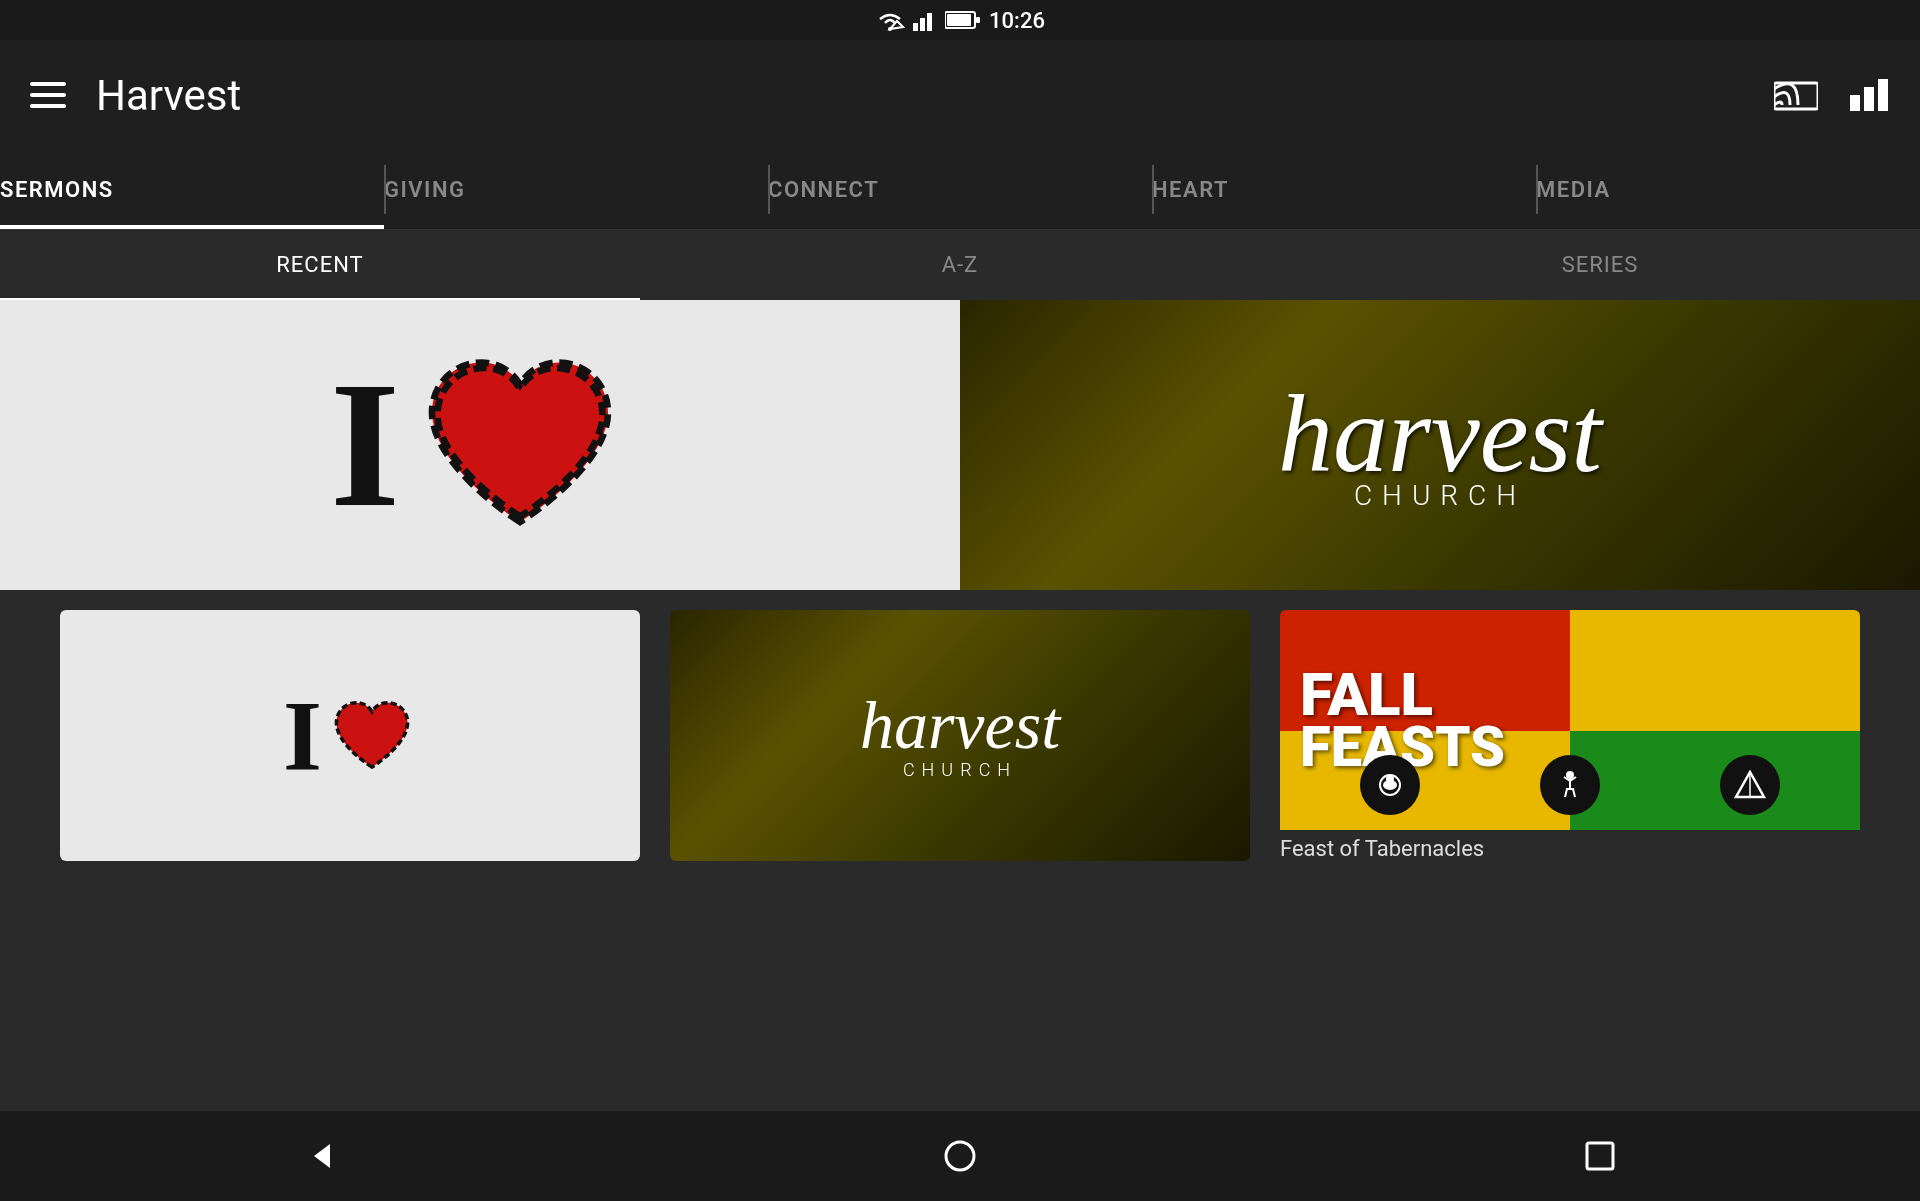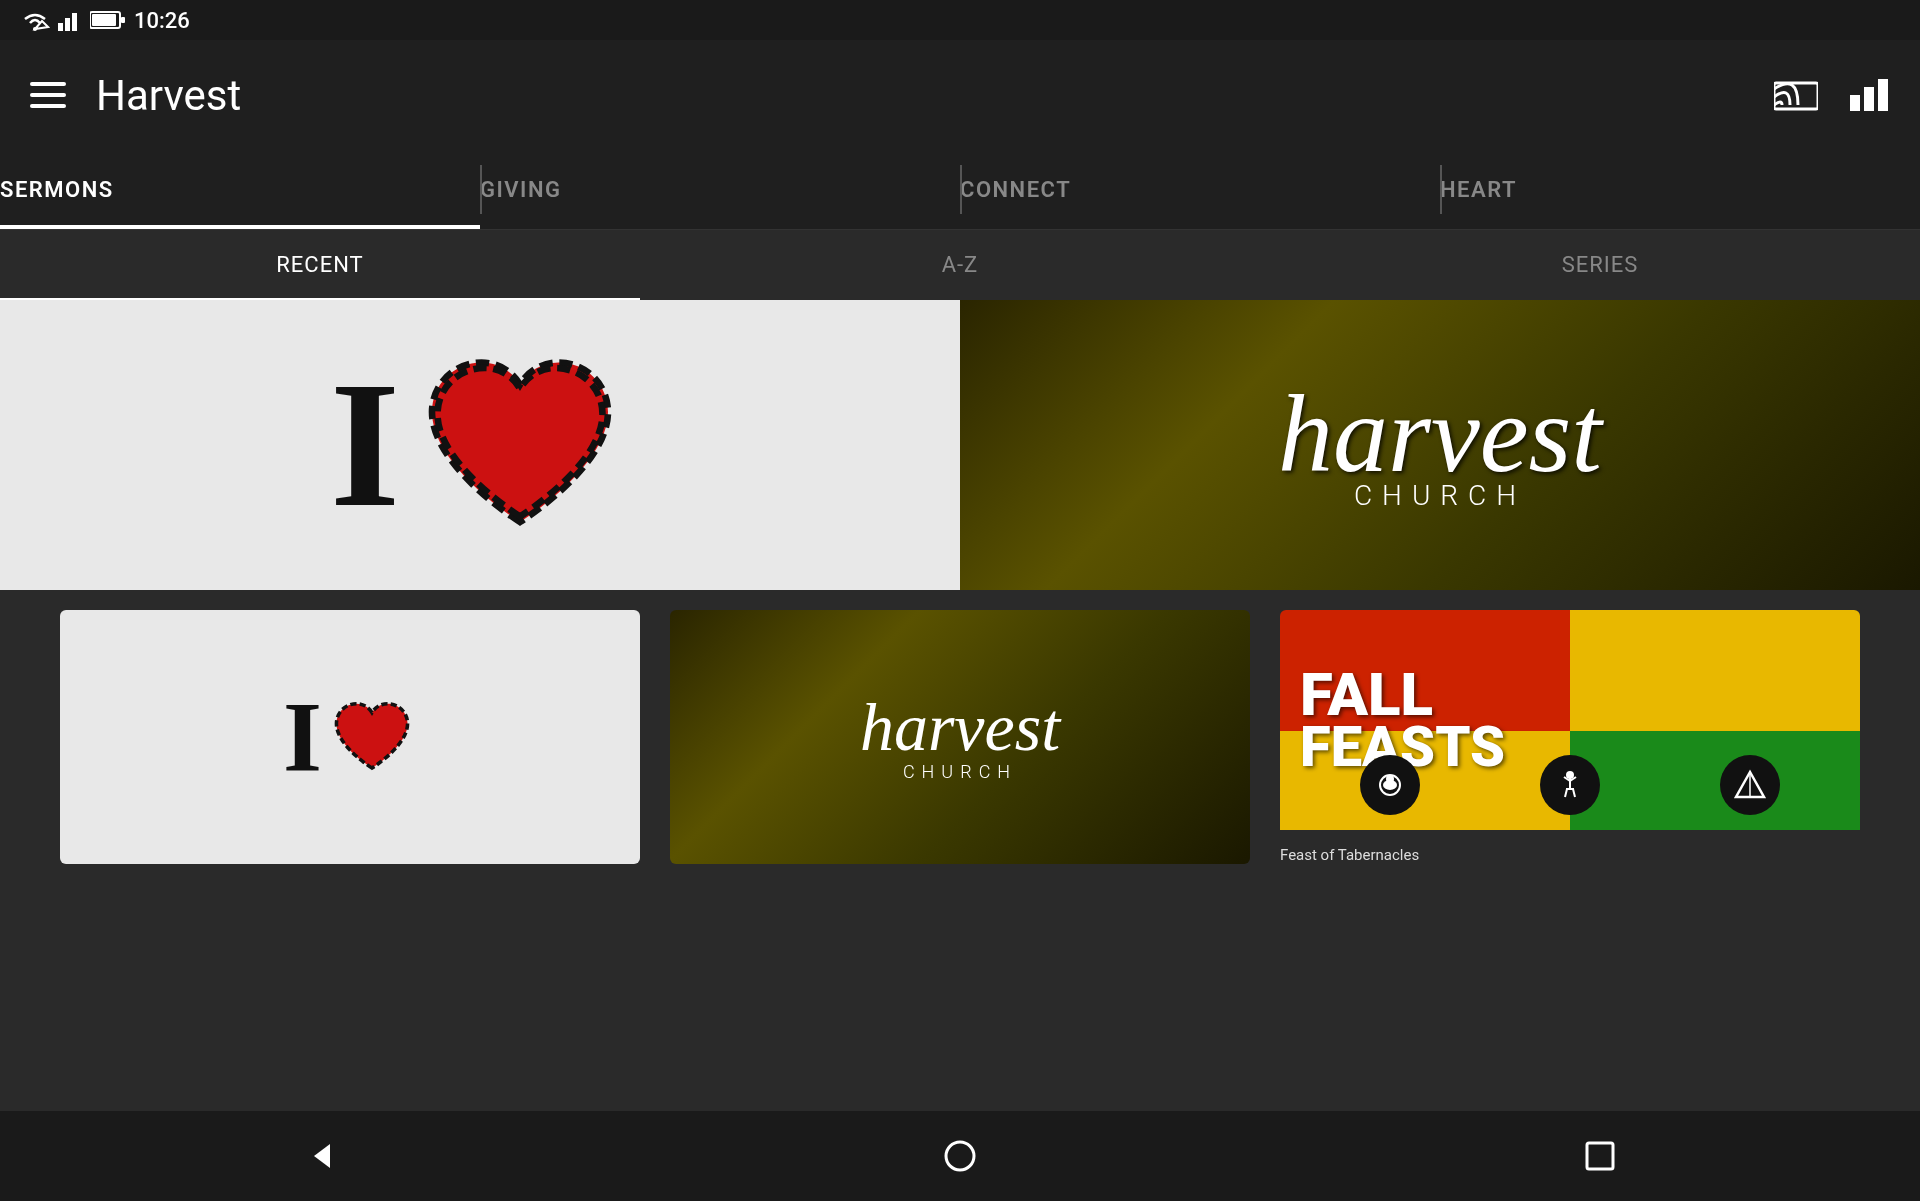--- a/index.html
+++ b/index.html
@@ -12,21 +12,21 @@
       color: #fff;
     }
 
     
     .status-bar {
       width: 100%;
       height: 40px;
       background: #1a1a1a;
       display: flex;
       align-items: center;
-      justify-content: flex-start;
+      justify-content: center;
       padding: 0 20px;
       gap: 10px;
     }
     .status-icons {
       display: flex;
       align-items: center;
       gap: 8px;
     }
     .status-time {
       font-size: 22px;
@@ -246,22 +246,22 @@
 
     .card-harvest-small {
       background: linear-gradient(135deg, #2a2500 0%, #5a5200 30%, #3a3800 60%, #1a1800 100%);
       display: flex;
       align-items: center;
       justify-content: center;
       height: 100%;
     }
 
     .card-label {
-      padding: 16px 0 0 0;
-      font-size: 15px;
+      padding: 6px 0 0 0;
+      font-size: 22px;
       color: #ddd;
       font-weight: 400;
     }
 
     
     .bottom-nav {
       position: absolute;
       bottom: 0;
       width: 100%;
       height: 90px;
@@ -363,20 +363,24 @@
     <div class="pipe"></div>
     <span>GIVING</span>
   </div>
   <div class="nav-tab">
     <div class="pipe"></div>
     <span>CONNECT</span>
   </div>
   <div class="nav-tab">
     <div class="pipe"></div>
     <span>HEART</span>
+  </div>
+  <div class="nav-tab">
+    <div class="pipe"></div>
+    <span>MEDIA</span>
   </div>
 </div>
 
 <div class="sub-tabs">
   <div class="sub-tab active">
     <span>RECENT</span>
   </div>
   <div class="sub-tab">
     <span>A-Z</span>
   </div>

